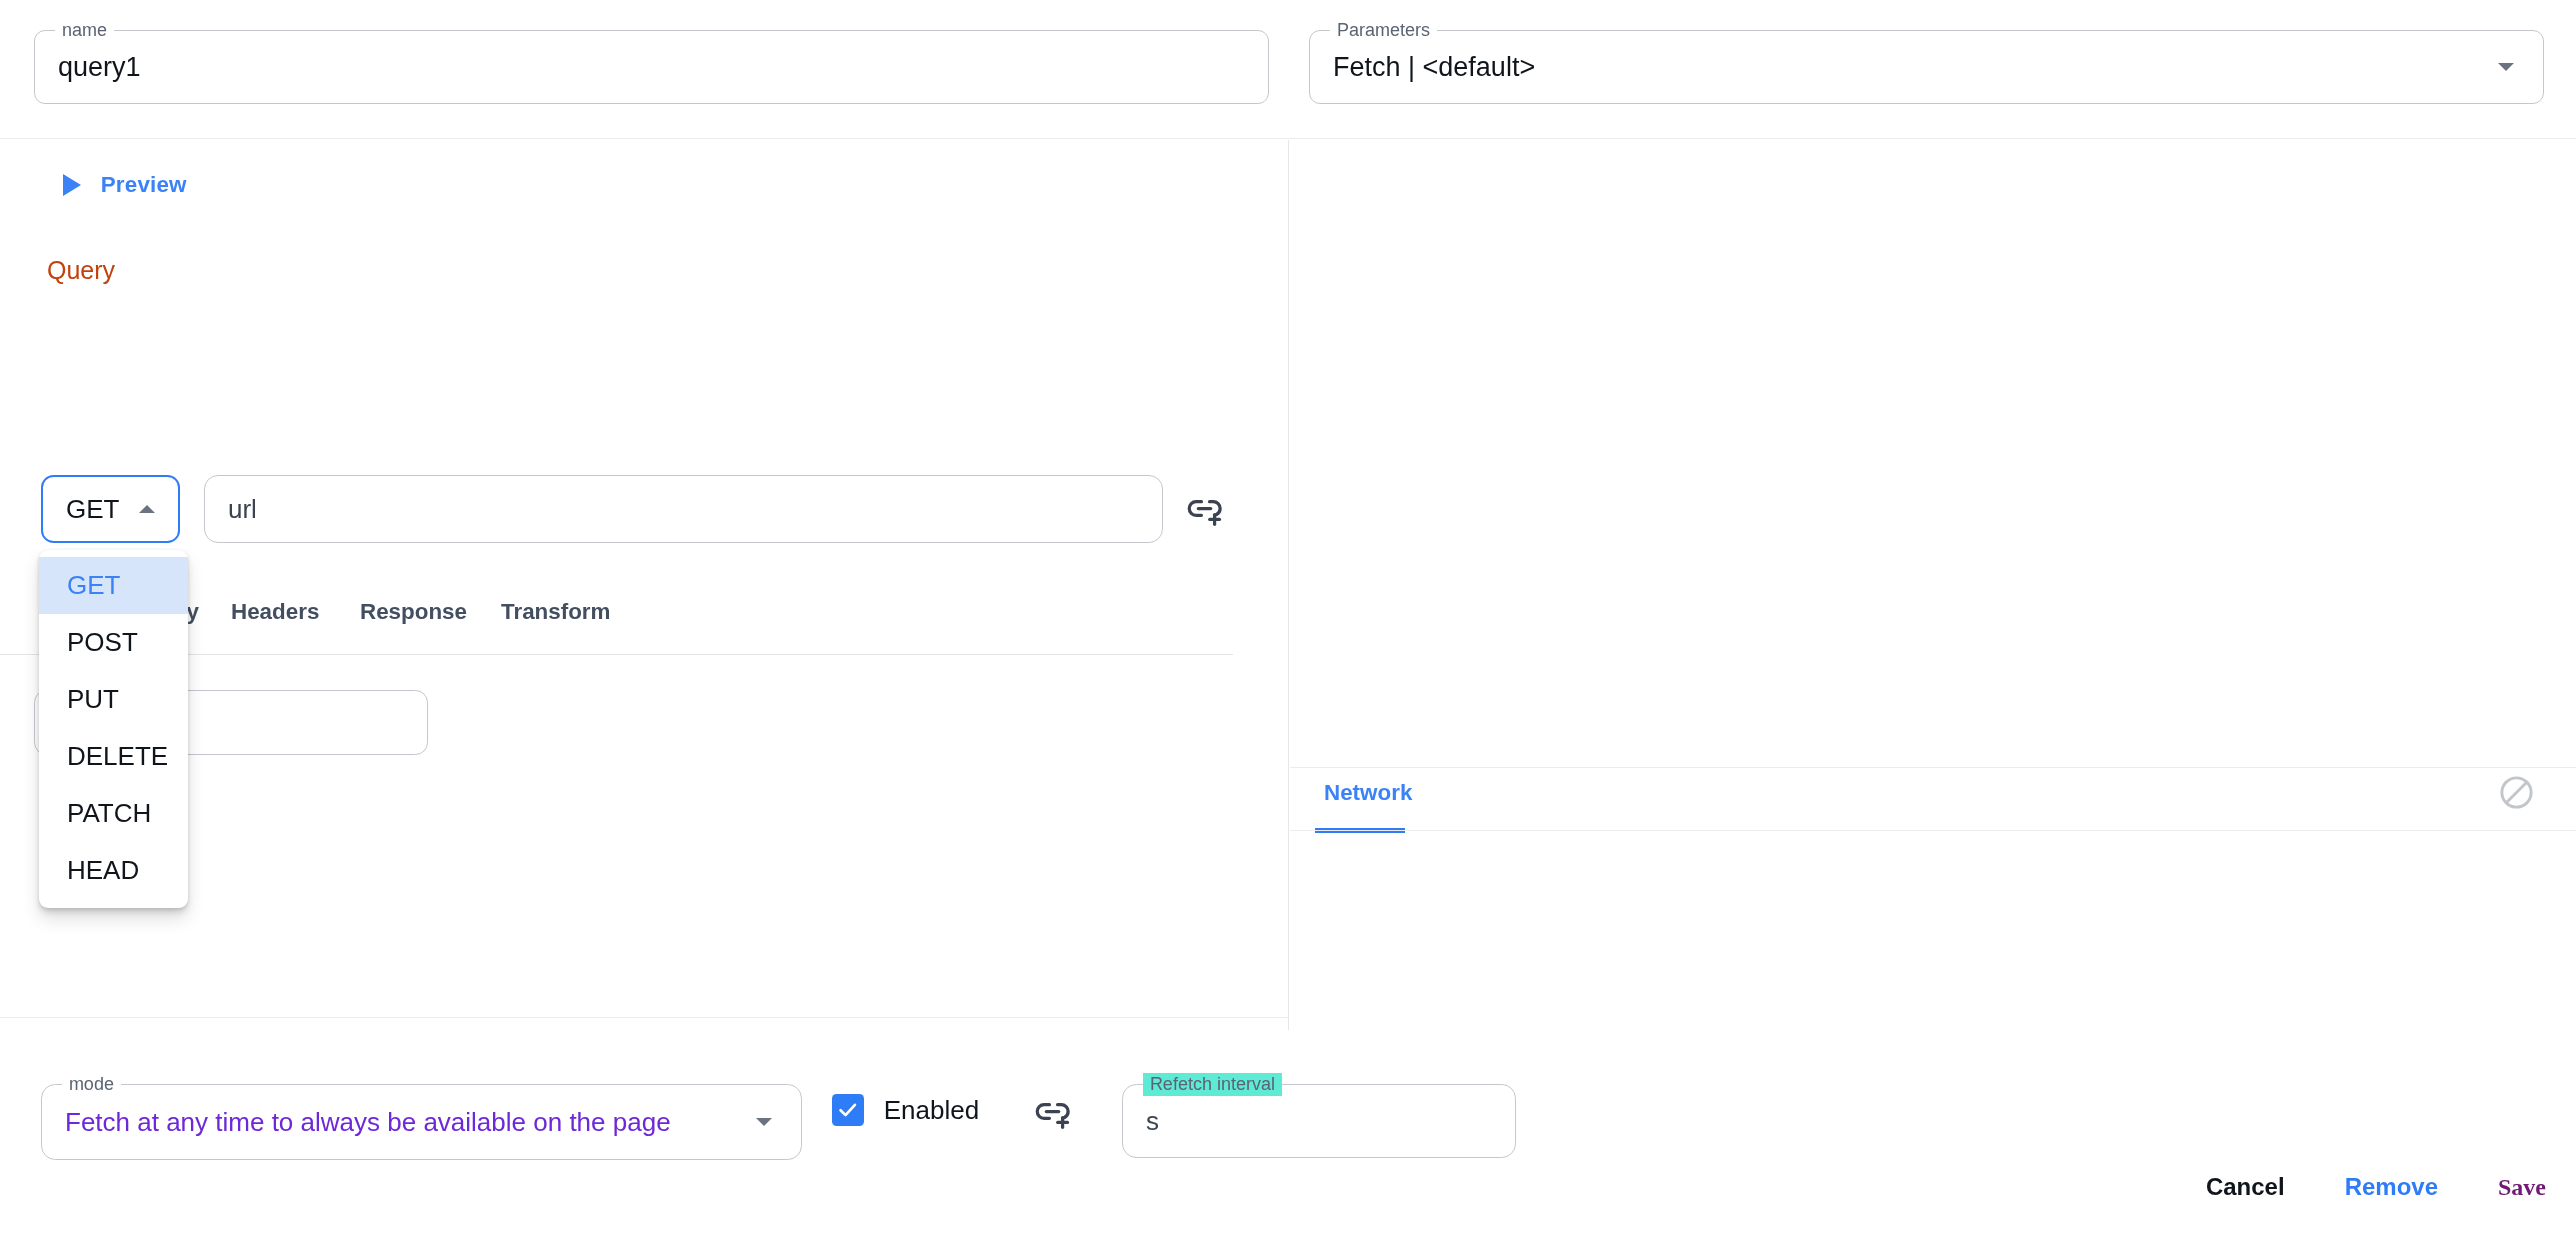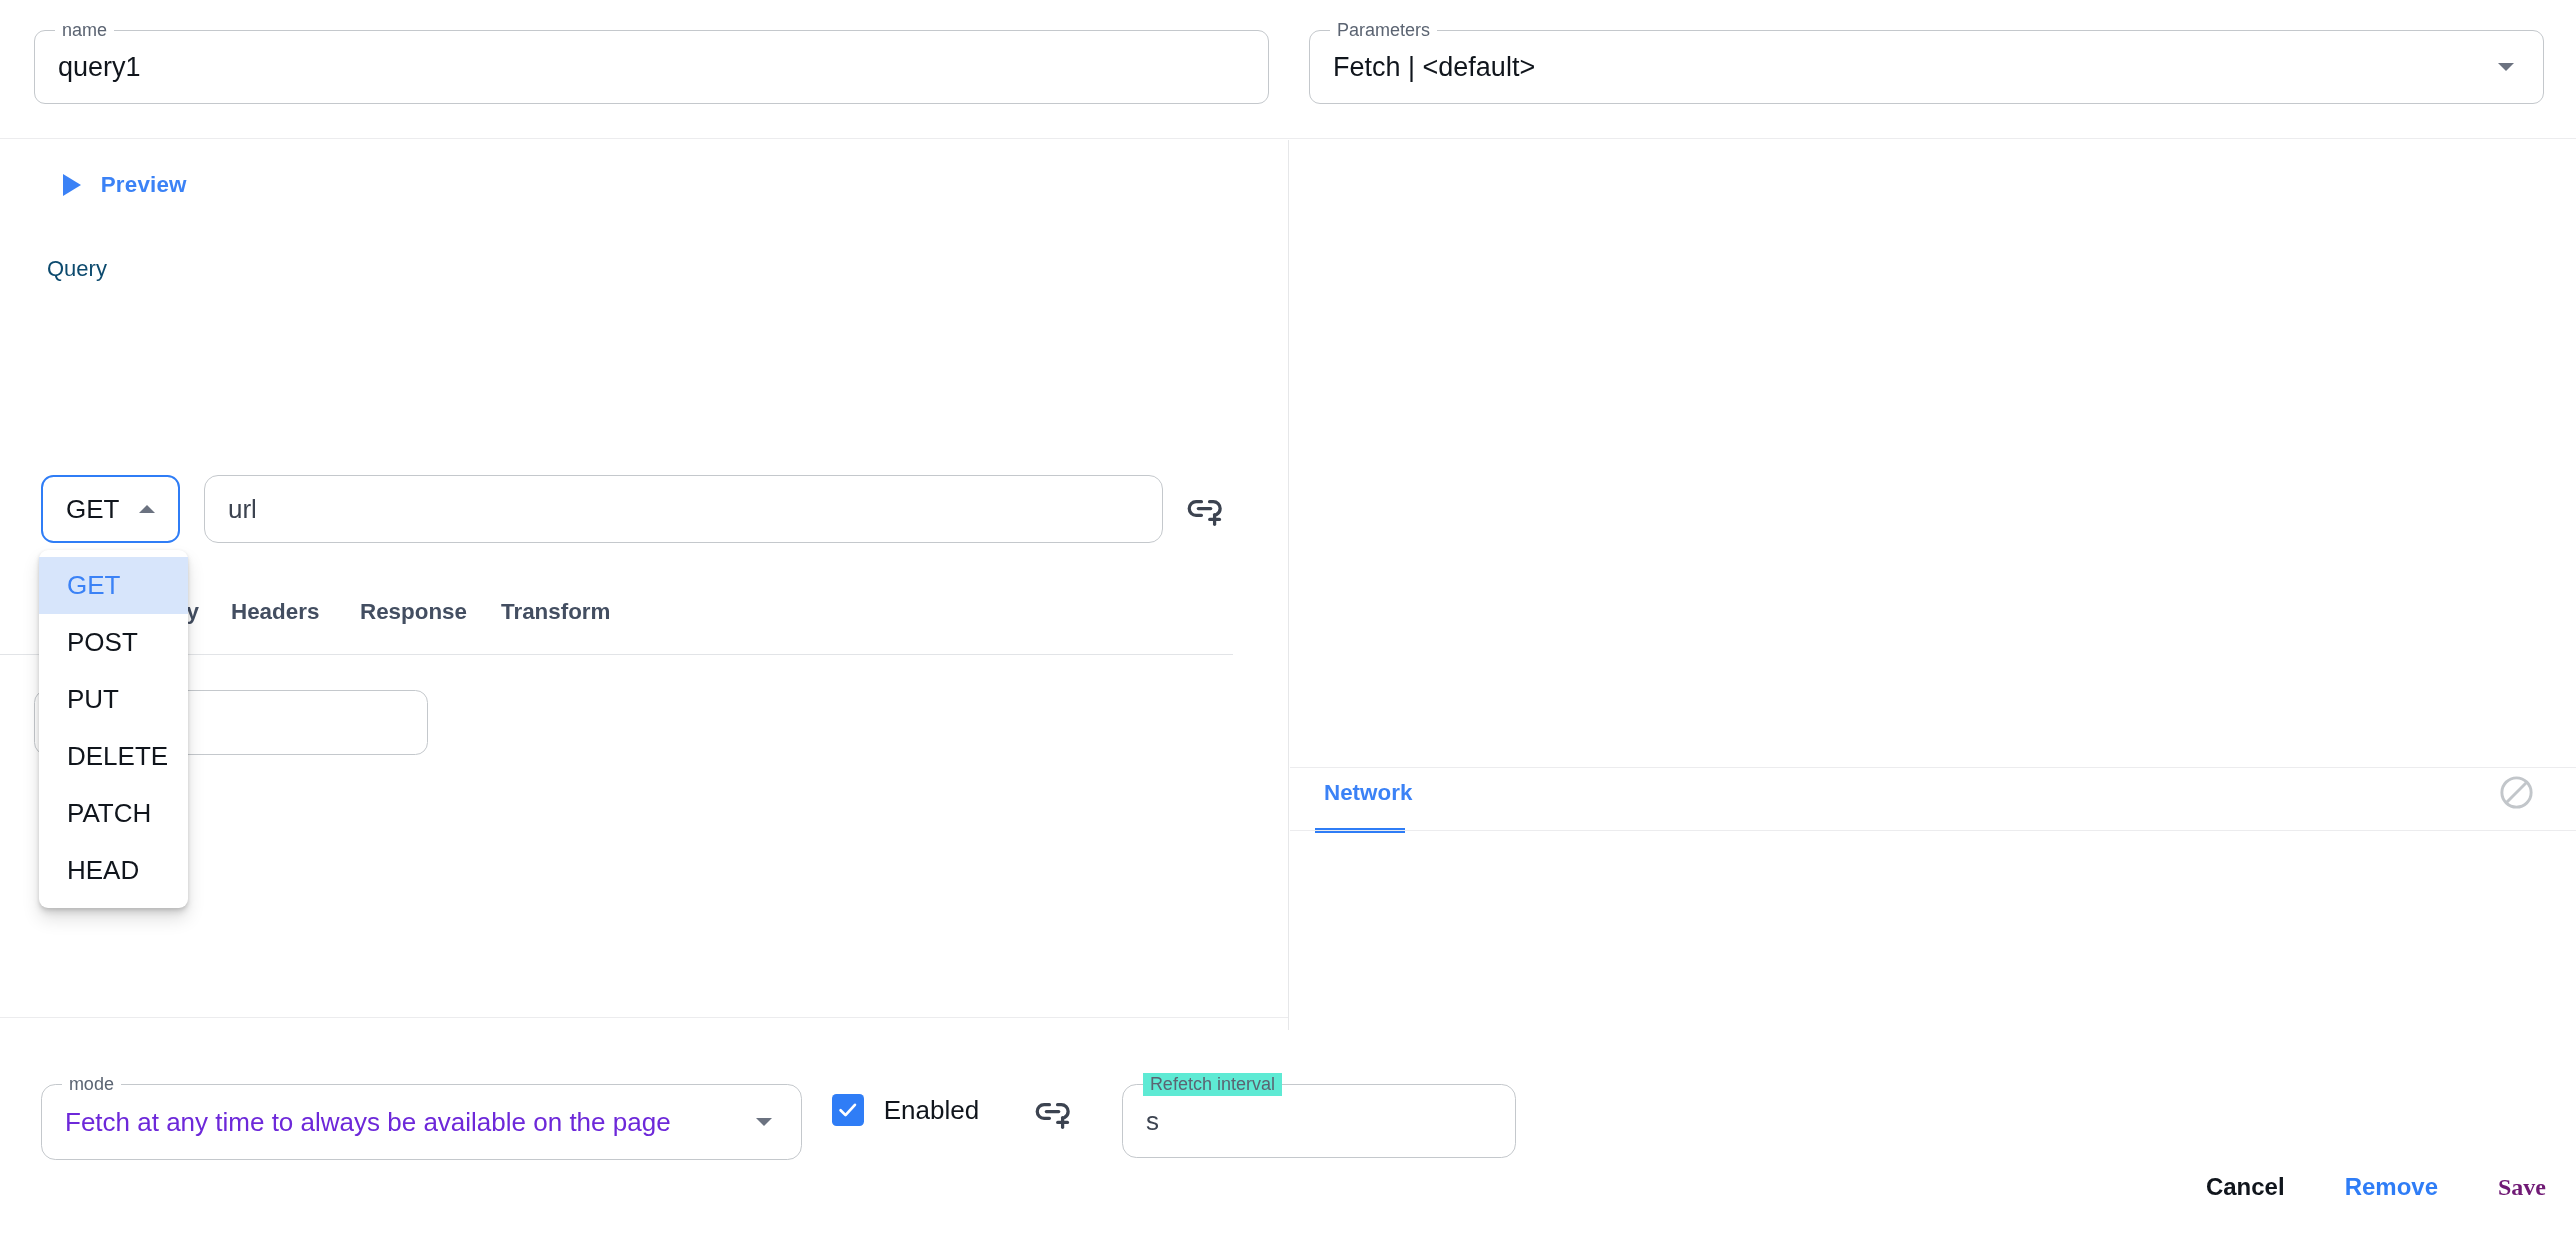--- a/index.html
+++ b/index.html
@@ -60,21 +60,21 @@
 
   .preview-row { position:absolute; left:63px; top:32px; display:flex; align-items:center; gap:19.7px; cursor:pointer; }
   .tri-right {
     width:0;height:0;
     border-top:11.6px solid transparent;
     border-bottom:11.6px solid transparent;
     border-left:18px solid #3b82f6;
   }
   .preview-label { font-size:22.4px; font-weight:bold; color:#3b82f6; letter-spacing:0.2px; }
 
-  .section-title { position:absolute; font-size:22px; color:#0c4a6e; }
+  .section-title { position:absolute; font-size:25px; color:#c2410c; }
   #query-title { left:47px; top:116px; }
   #params-title { left:47px; top:919px; }
 
   
   .method-btn {
     position:absolute; left:41px; top:335px;
     width:139px; height:68px;
     border:2.7px solid #2f7df6;
     border-radius:12.5px;
     background:#fff;

